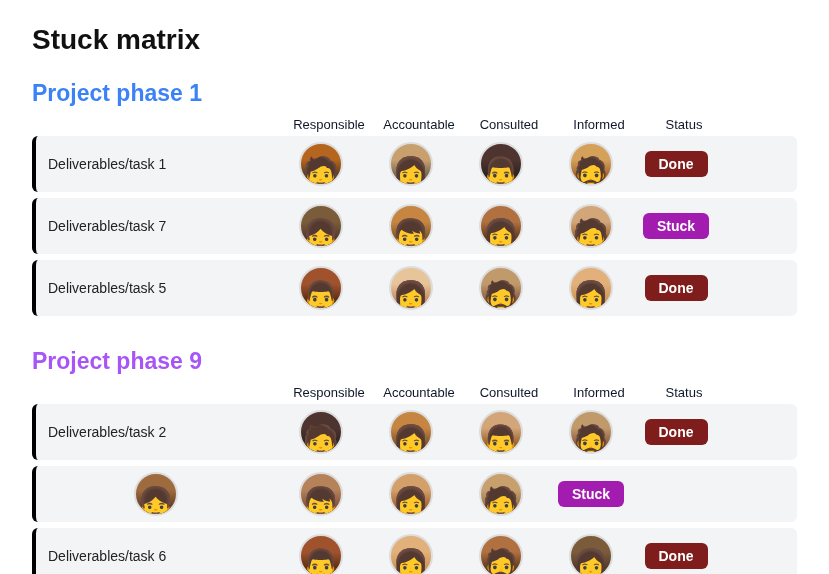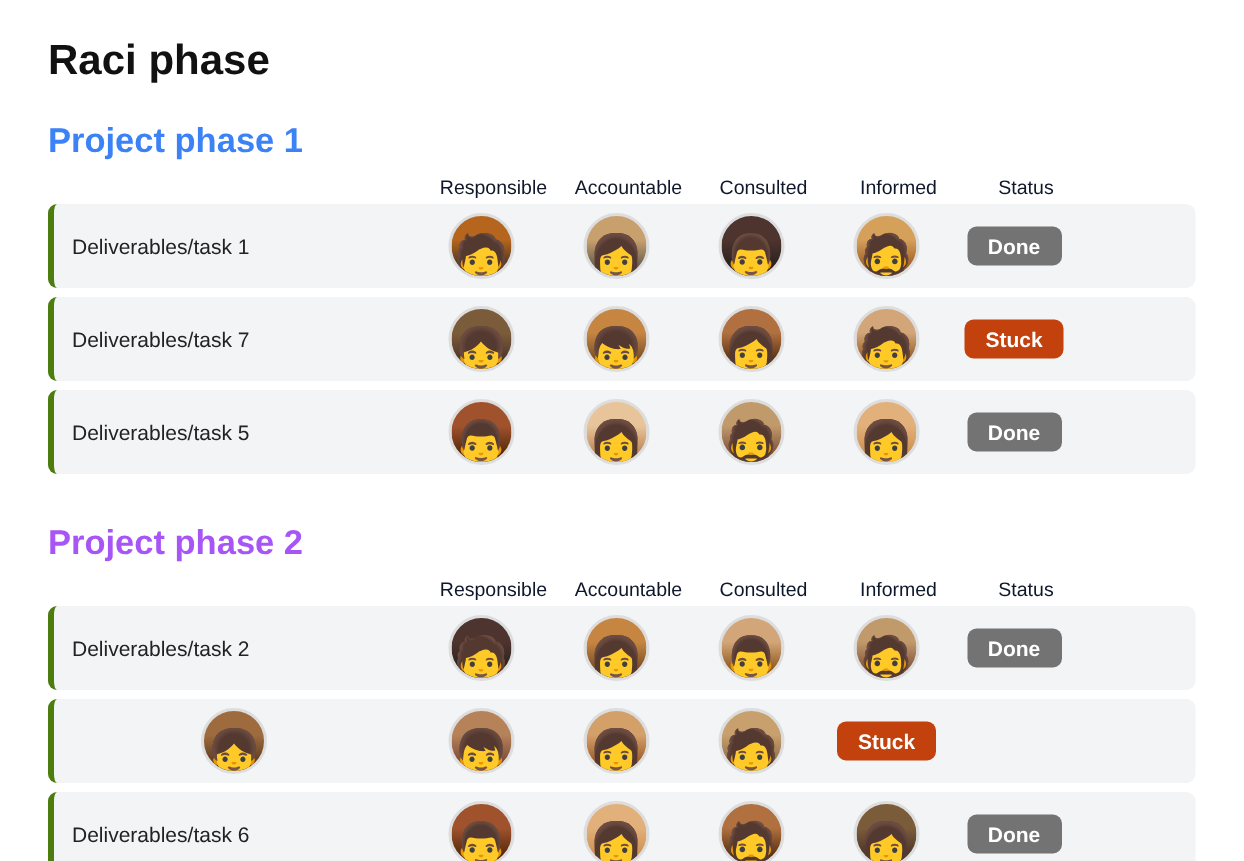--- a/index.html
+++ b/index.html
@@ -39,21 +39,21 @@
       visibility: hidden;
     }
     .task-row {
       display: grid;
       grid-template-columns: 240px 90px 90px 90px 90px 80px;
       align-items: center;
       background: #f3f4f6;
       border-radius: 6px;
       margin-bottom: 6px;
       padding: 6px 6px 6px 0;
-      border-left: 4px solid #4d7c0f;
+      border-left: 4px solid #000000;
     }
     .task-label {
       font-size: 14px;
       padding-left: 12px;
       color: #222;
     }
     .avatar-cell {
       display: flex;
       justify-content: center;
       align-items: center;
@@ -78,22 +78,22 @@
     }
     .badge {
       border-radius: 6px;
       padding: 5px 14px;
       font-size: 14px;
       font-weight: 600;
       color: #fff;
       min-width: 62px;
       text-align: center;
     }
-    .badge-done { background: #737373; }
-    .badge-stuck { background: #c2410c; }
+    .badge-done { background: #7f1d1d; }
+    .badge-stuck { background: #a21caf; }
 
     
     .av1  { background: linear-gradient(180deg, #b5651d 40%, #222 100%); color: #333; }
     .av2  { background: linear-gradient(180deg, #c8a06e 40%, #444 100%); color: #555; }
     .av3  { background: linear-gradient(180deg, #4e342e 40%, #1a1a1a 100%); color: #333; }
     .av4  { background: linear-gradient(180deg, #d4a05a 40%, #8b4513 100%); color: #c66; }
     .av5  { background: linear-gradient(180deg, #7b5c3a 40%, #3e2723 100%); color: #555; }
     .av6  { background: linear-gradient(180deg, #c68642 40%, #5d3a1a 100%); color: #a0522d; }
     .av7  { background: linear-gradient(180deg, #b07040 40%, #3e1c00 100%); color: #553311; }
     .av8  { background: linear-gradient(180deg, #d2a679 40%, #7b3f00 100%); color: #c66; }
@@ -104,21 +104,21 @@
     .av13 { background: linear-gradient(180deg, #9e6b3e 40%, #4a2c17 100%); color: #7b4f27; }
     .av14 { background: linear-gradient(180deg, #b5825a 40%, #6b3a2a 100%); color: #8b4513; }
     .av15 { background: linear-gradient(180deg, #d4a06a 40%, #8b4513 100%); color: #a05010; }
     .av16 { background: linear-gradient(180deg, #c8a06e 40%, #7b5c3a 100%); color: #c66; }
 
     .face { font-size: 30px; margin-bottom: -4px; }
   </style>
 </head>
 <body>
 
-<h1>Raci phase</h1>
+<h1>Stuck matrix</h1>
 
 <div id="app">
     <div class="phase-section">
       <div class="phase-title" style="color: rgb(59, 130, 246);">Project phase 1</div>
       <div class="header-row">
         <div class="col-header"></div>
         <div class="col-header">Responsible</div>
         <div class="col-header">Accountable</div>
         <div class="col-header">Consulted</div>
         <div class="col-header">Informed</div>
@@ -197,21 +197,21 @@
           <div class="avatar av12">
             <span class="face">👩</span>
           </div>
         </div>
         <div class="status-cell">
           <div class="badge badge-done">Done</div>
         </div>
       </div>
     </div>
     <div class="phase-section">
-      <div class="phase-title" style="color: rgb(168, 85, 247);">Project phase 2</div>
+      <div class="phase-title" style="color: rgb(168, 85, 247);">Project phase 9</div>
       <div class="header-row">
         <div class="col-header"></div>
         <div class="col-header">Responsible</div>
         <div class="col-header">Accountable</div>
         <div class="col-header">Consulted</div>
         <div class="col-header">Informed</div>
         <div class="col-header">Status</div>
       </div>
       <div class="task-row">
         <div class="task-label">Deliverables/task 2</div>

